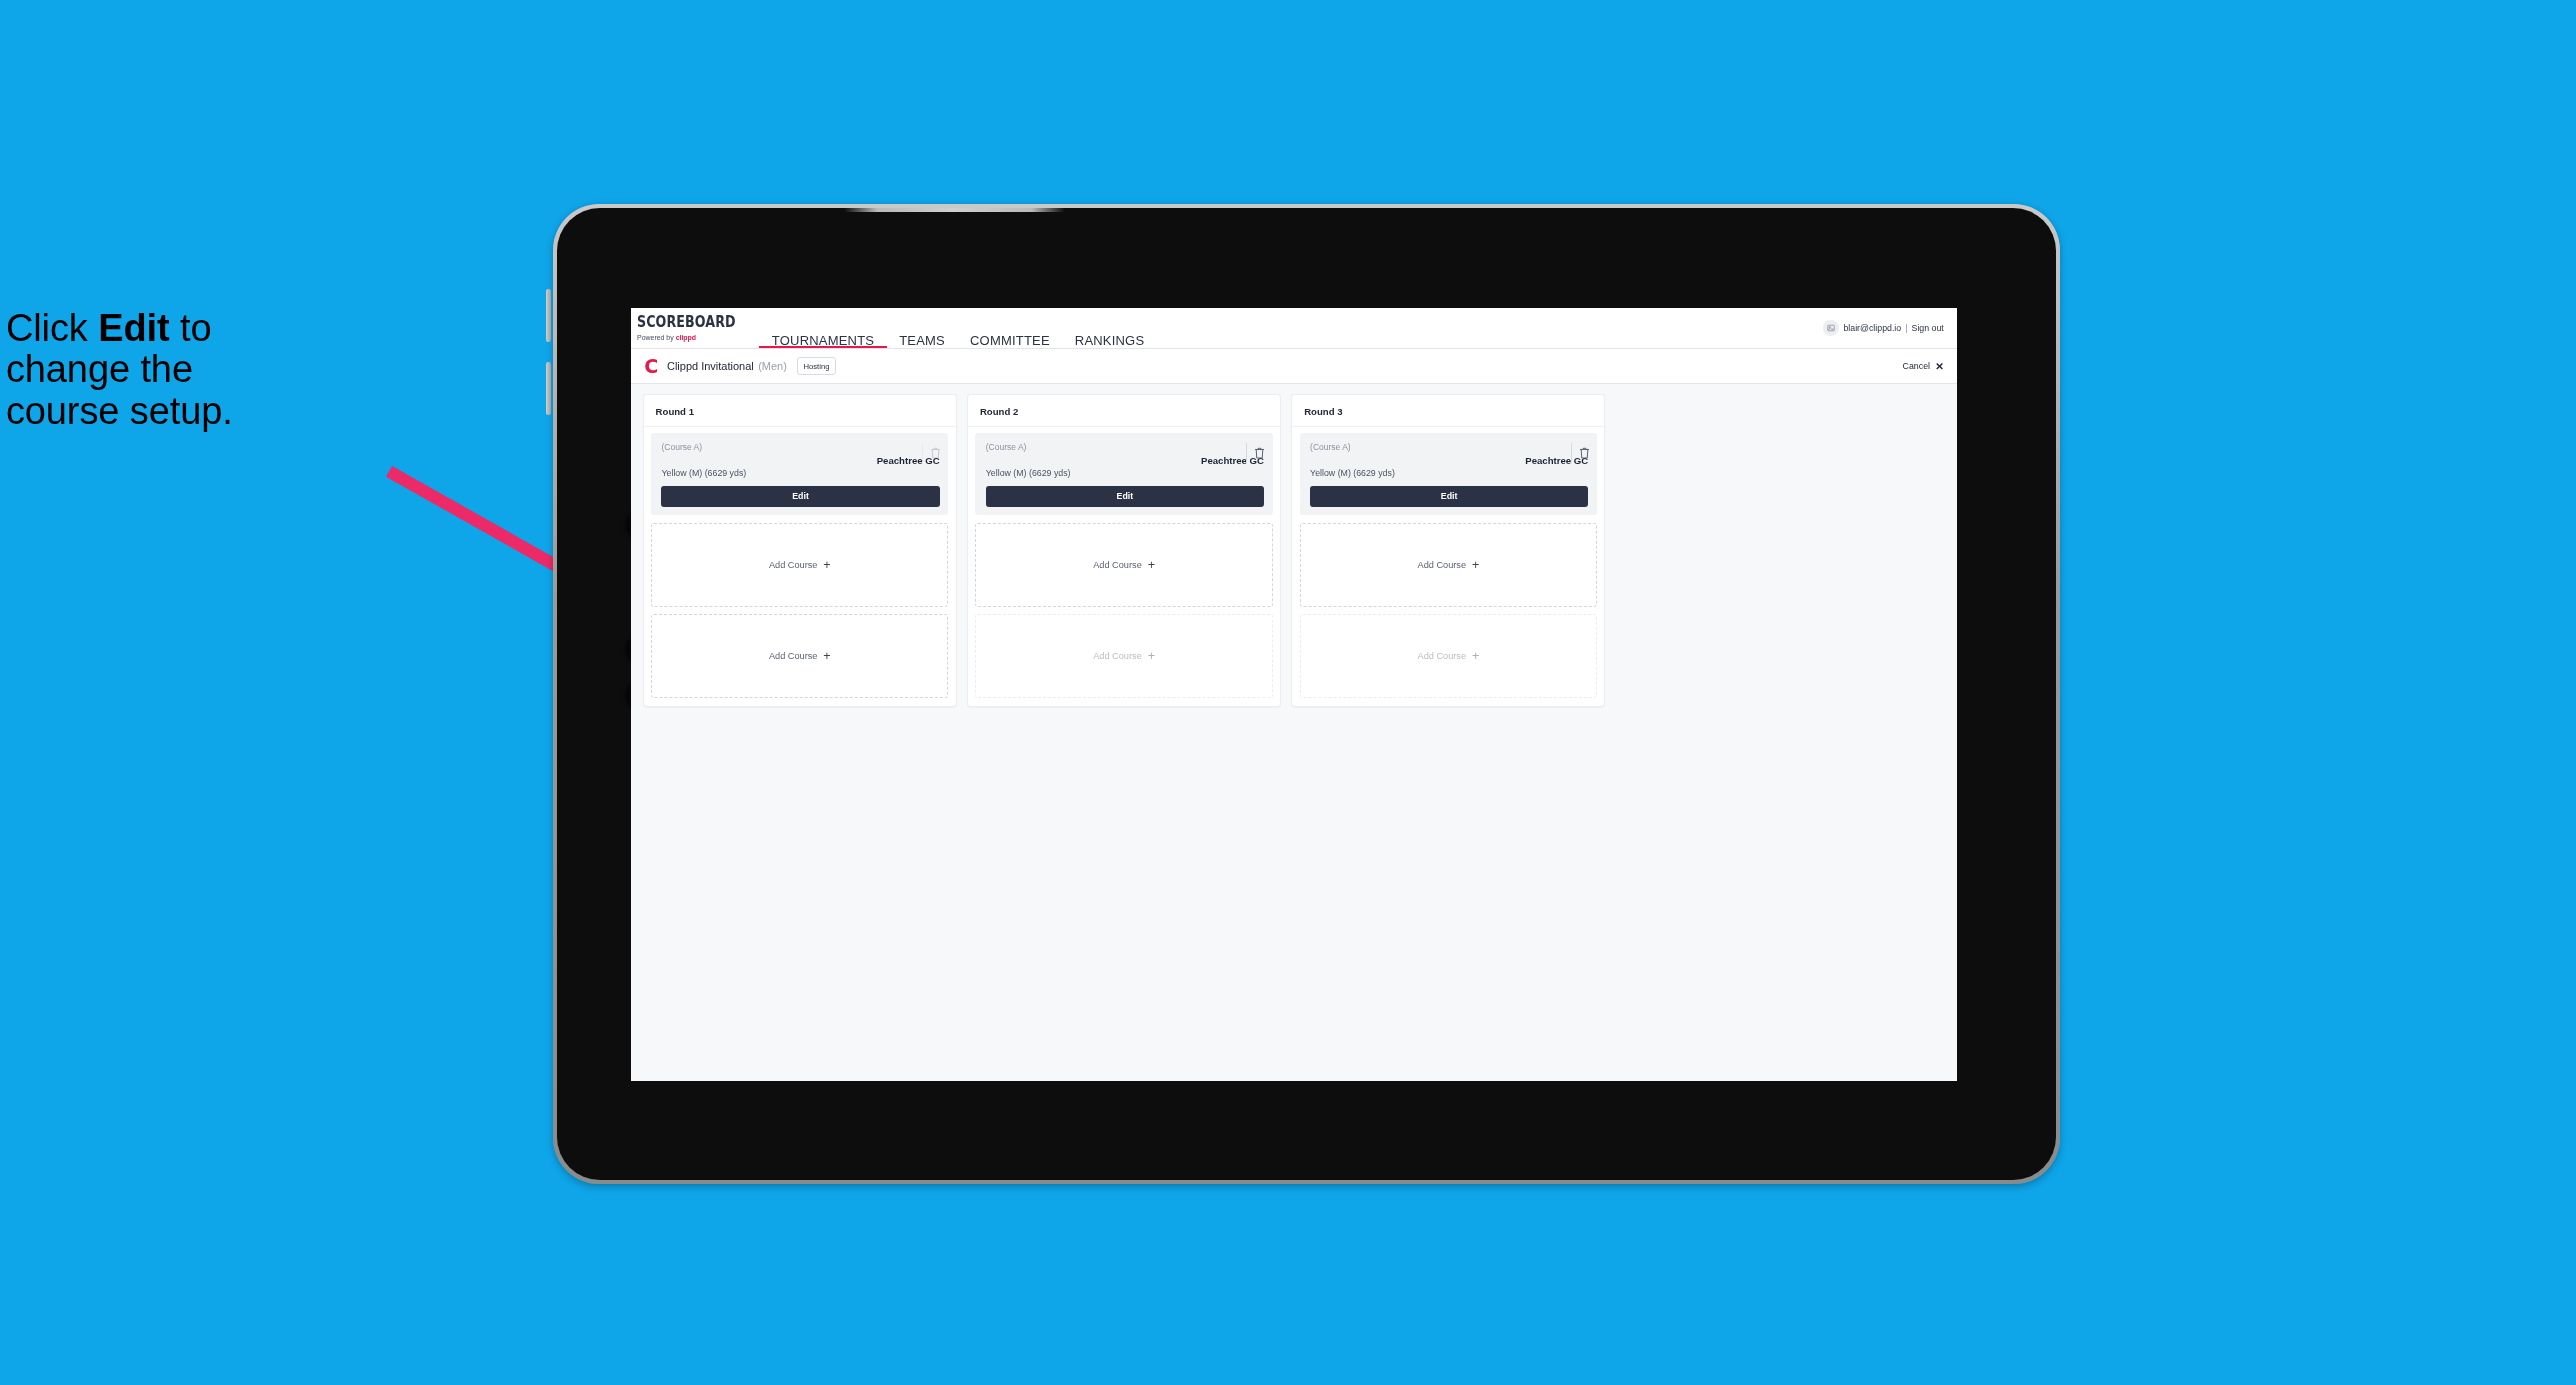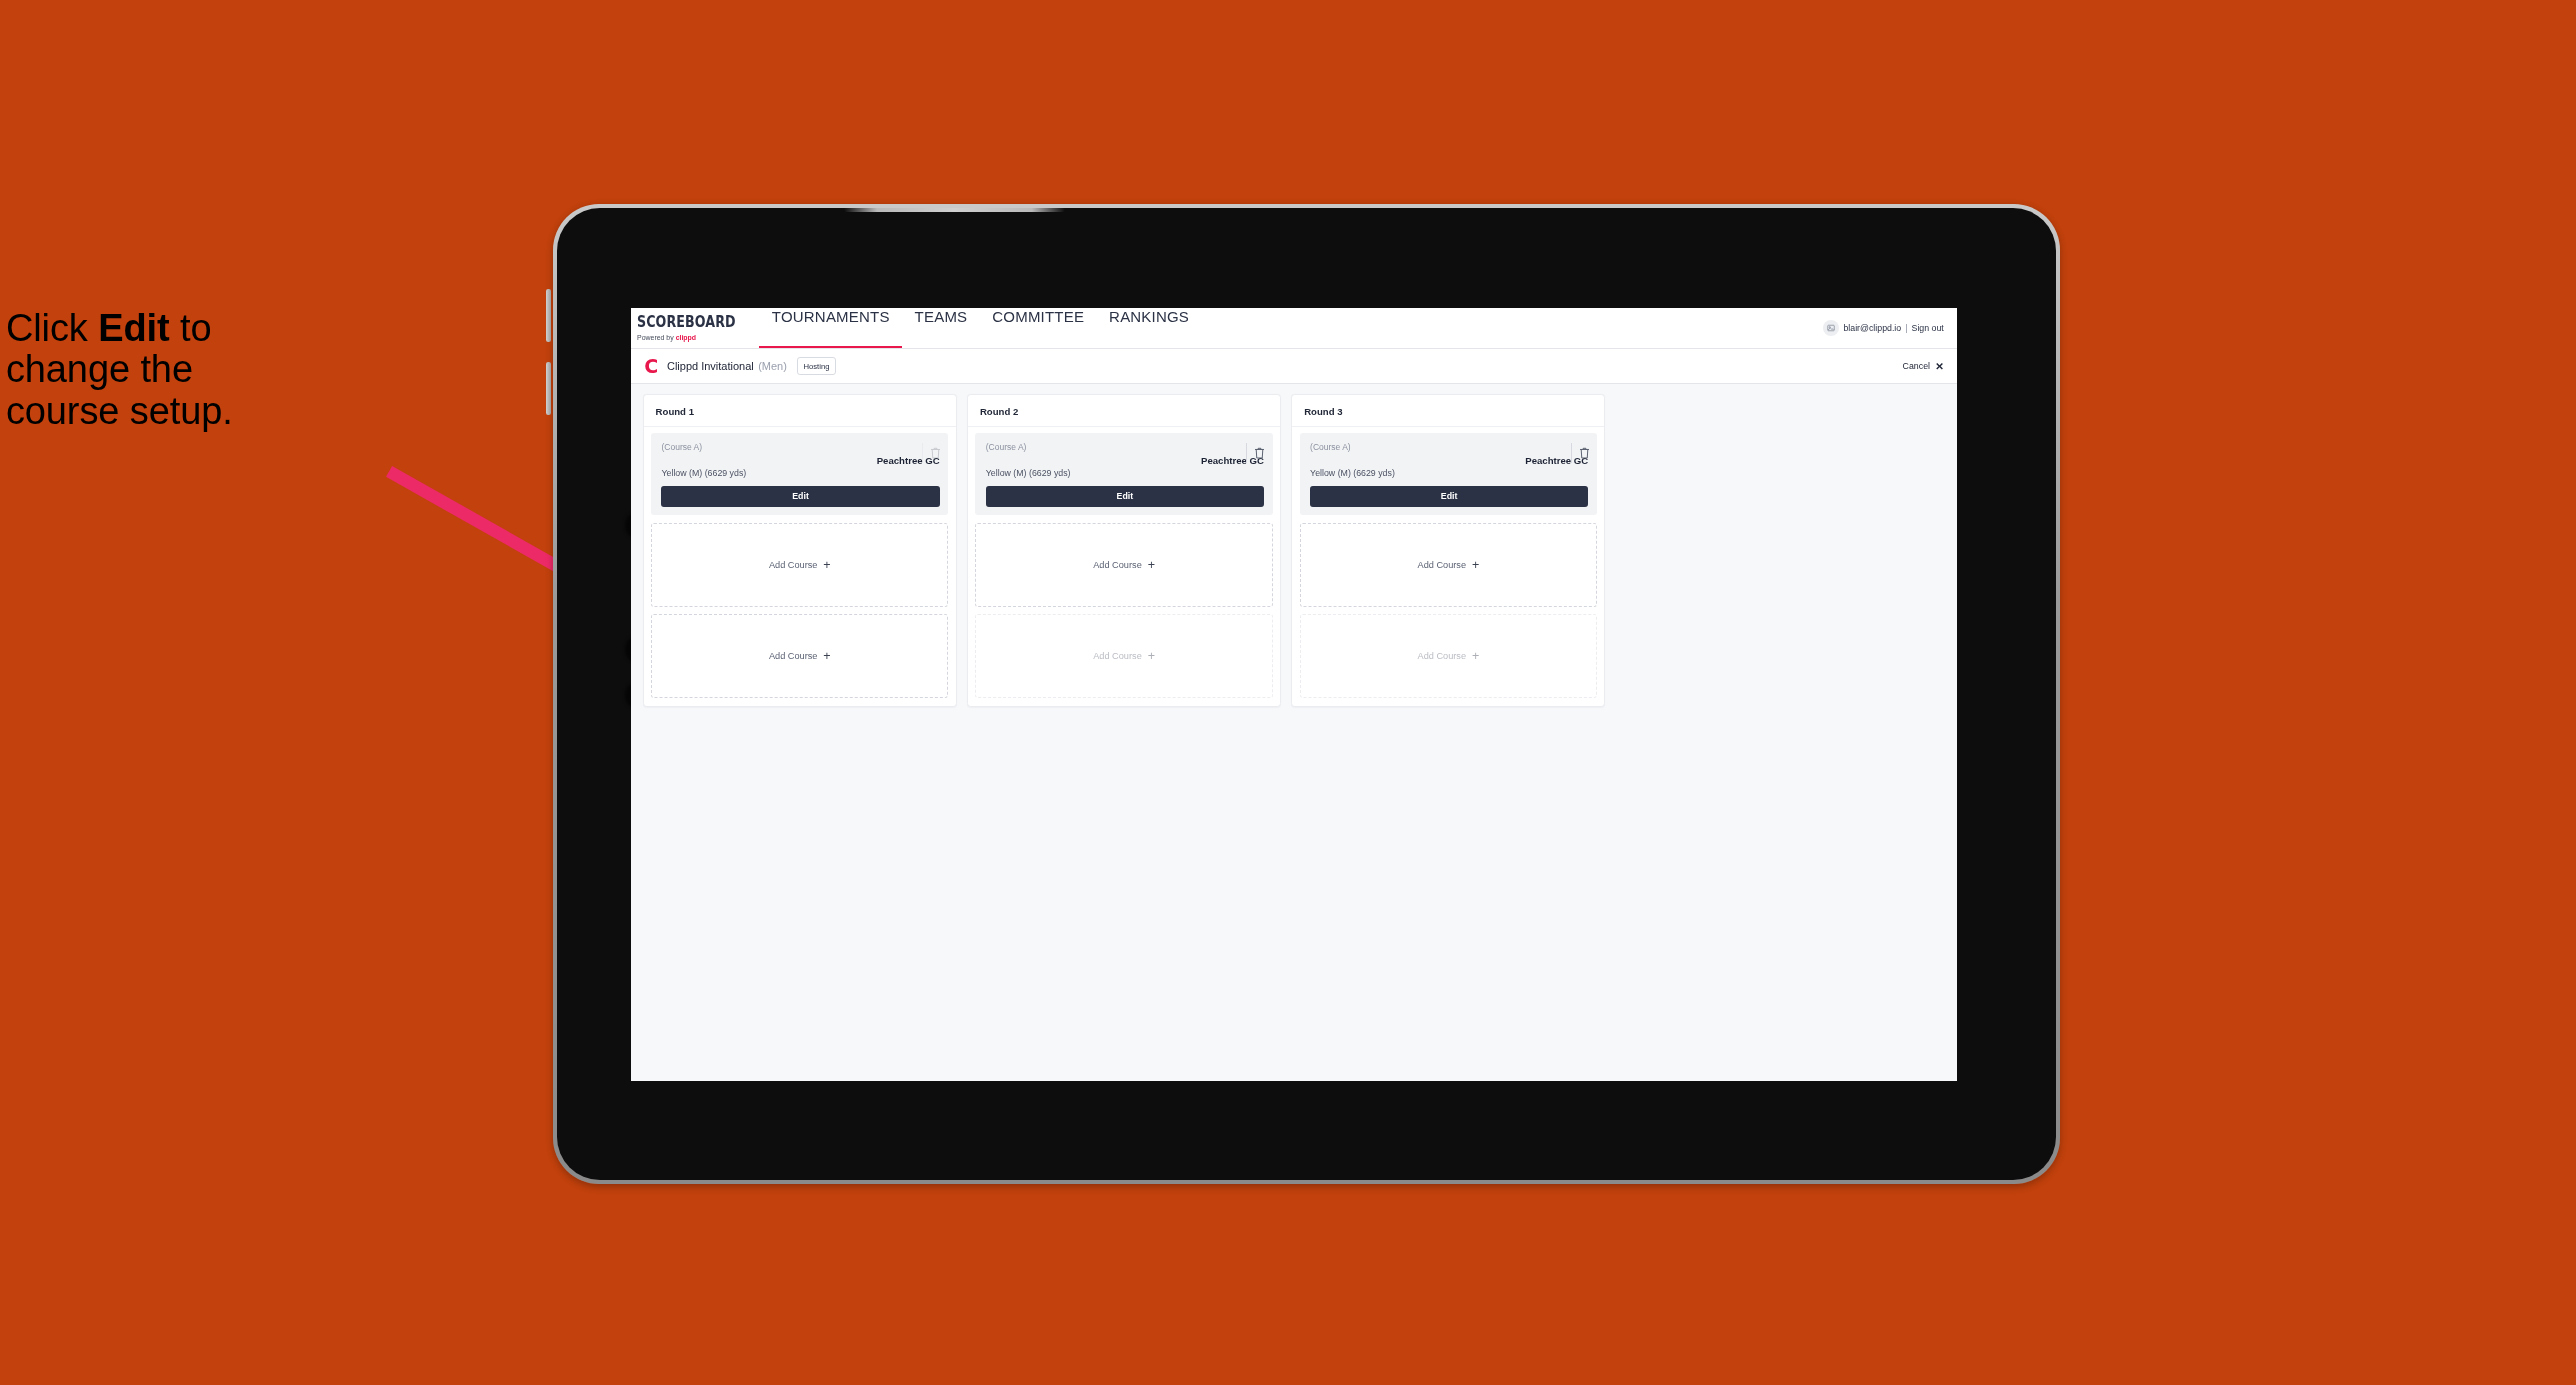--- a/index.html
+++ b/index.html
@@ -2,21 +2,21 @@
 <html style="font-size:11.8px"><head>
 <meta charset="utf-8">
 <style>
   * { box-sizing: border-box; margin: 0; padding: 0; }
   html, body {
     width: 2576px; height: 1386px;
     background: #ffffff;
     font-family: "Liberation Sans", sans-serif;
     overflow: hidden;
   }
-  #stage { position: relative; width: 2576px; height: 1386px; background: #c2410c; }
+  #stage { position: relative; width: 2576px; height: 1386px; background: #0ea5e9; }
 
   
   .annotation {
     position: absolute;
     left: 5.9px; top: 308px;
     width: 383px;
     font-size: 38px;
     line-height: 1.09;
     color: #000;
     letter-spacing: -0.1px;
@@ -81,22 +81,22 @@
   .brand-title {
     font-family: "DejaVu Sans Condensed", "Liberation Sans Narrow", "Liberation Sans", sans-serif;
     font-weight: 800; font-size: 16px; letter-spacing: 0.1px; color:#2b3245;
     transform: scaleX(0.88); transform-origin: left center; line-height: 1;
   }
   .brand-sub { font-size:7.4px; color:#444b5a; margin-top:2.2px; transform: scaleX(0.94); transform-origin:left center;}
   .brand-sub .pink { color:#e8174c; font-weight:700; }
 
   .topnav-items { display:flex; align-items:stretch; }
   .topnav-item {
-    display:flex; align-items:flex-start; padding: 0 12.5px;
-    font-size: 15px; letter-spacing: 0.2px; color:#2b3245;
+    display:flex; align-items:flex-end; padding: 0 12.5px;
+    font-size: 13px; letter-spacing: 0.2px; color:#2b3245;
     position:relative; cursor:pointer;
   }
   .topnav-item.active::after {
     content:""; position:absolute; left:0; right:0; bottom:0; height:2.2px; background:#e8174c;
   }
   .topnav-right { margin-left:auto; display:flex; align-items:center; padding-right:13.2px; gap:4px; }
   .avatar {
     width:16px; height:16px; border-radius:50%; background:#eceef1;
     display:flex; align-items:center; justify-content:center; color:#7b8292; font-size:8px;
   }

